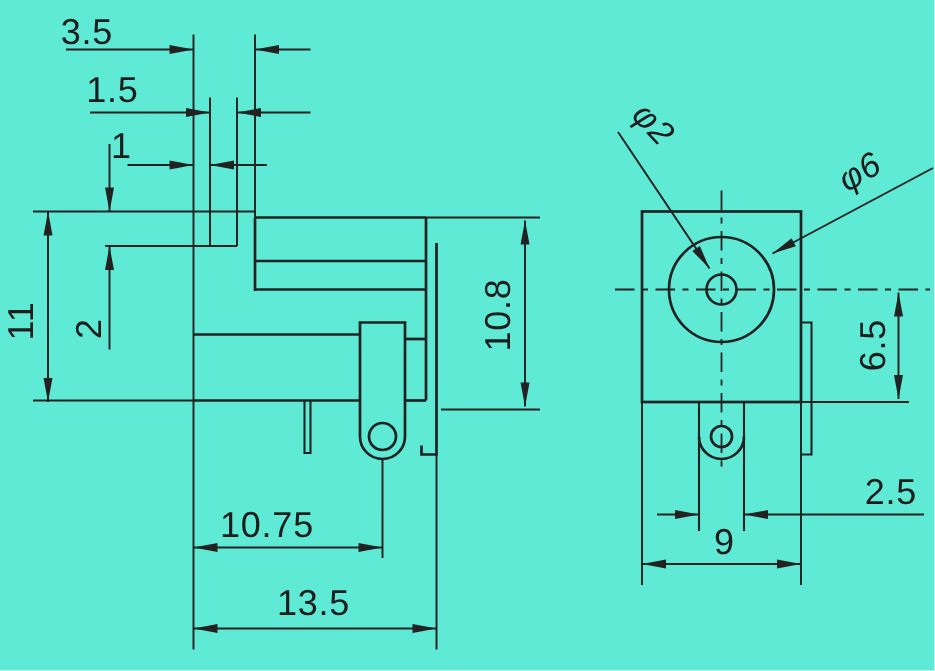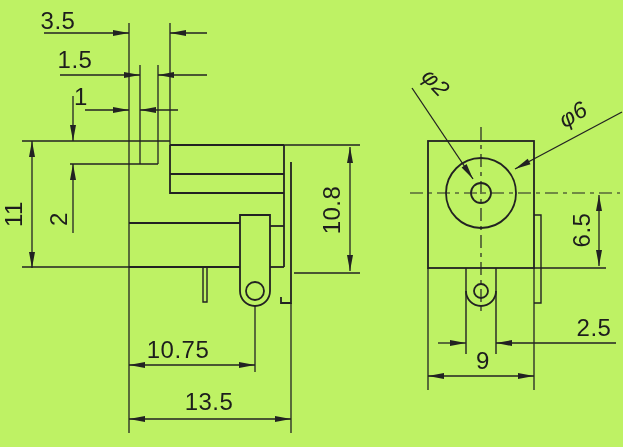--- a/index.html
+++ b/index.html
@@ -1,19 +1,19 @@
 <!DOCTYPE html>
 <html><head>
 <meta charset="utf-8">
 <style>
   html,body{margin:0;padding:0;background:#ffffff;}
   .canvas{
     position:relative;
     width:623px;height:447px;
-    background:#bef264;
+    background:#5eead4;
     font-family:"Liberation Sans", sans-serif;
     overflow:hidden;
   }
   svg{display:block;}
   .pl{stroke:#222222;stroke-width:1.8;fill:none;stroke-linecap:butt;}
   .pl2{stroke:#222222;stroke-width:1.4;fill:none;}
   .dl{stroke:#222222;stroke-width:1.3;fill:none;}
   .cl{stroke:#222222;stroke-width:1.2;fill:none;stroke-dasharray:13 5 4 5;}
   .t{font-family:"Liberation Sans", sans-serif;font-size:24px;fill:#1d1d1d;letter-spacing:0.5px;}
   .ti{font-style:italic;font-size:23px;}

